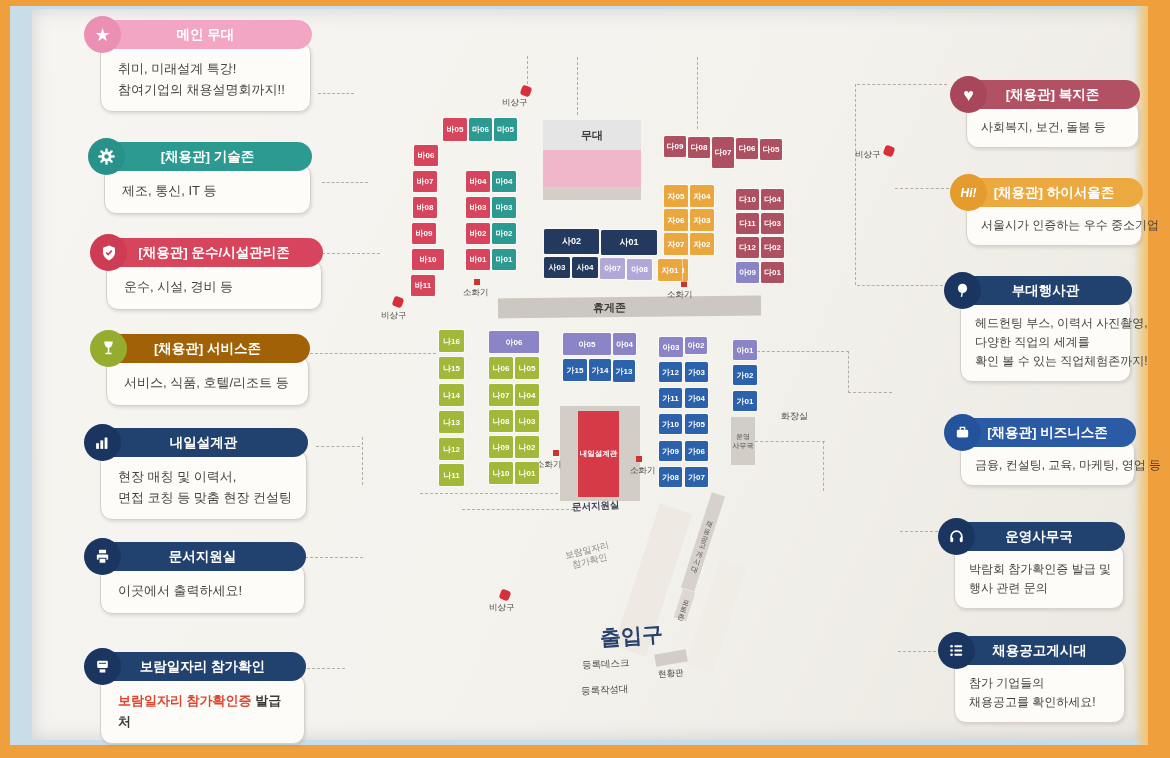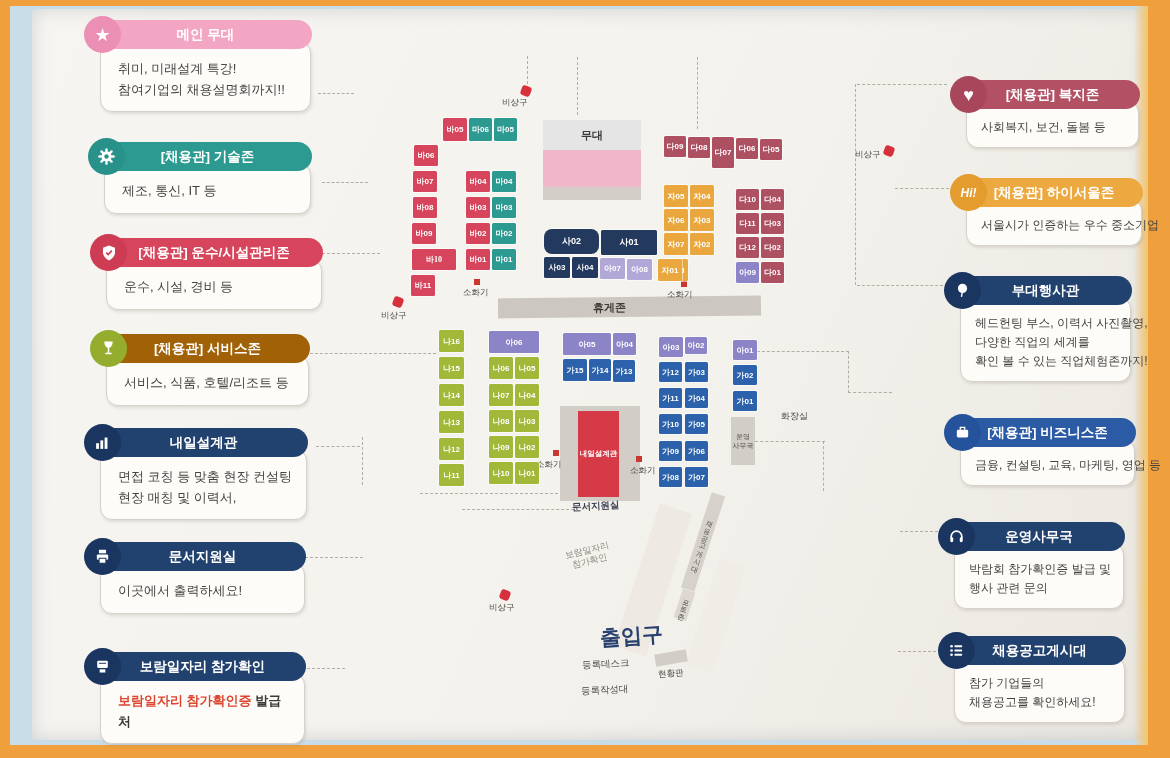--- a/index.html
+++ b/index.html
@@ -108,22 +108,22 @@
       </div>
    <div class="badge" style="background:#95ad2f;">
      <svg width="17" height="17" viewBox="0 0 24 24">
           <path d="M6 2h12c0 5.4-2.6 8.4-5 9v7h3.4v2H7.6v-2H11v-7C8.6 10.4 6 7.4 6 2z" fill="#fff"></path>
         </svg>
    </div>
  </div>
 
  <div class="legend-box" style="left:84px;top:424px;width:224px;">
    <div class="card">
+        <div>현장 매칭 및 이력서,</div>
         <div>면접 코칭 등 맞춤 현장 컨설팅</div>
-        <div>현장 매칭 및 이력서,</div>
       </div>
    <div class="pill" style="background:#21416f;">
         <span>내일설계관</span>
       </div>
    <div class="badge" style="background:#1a3560;">
      <svg width="17" height="17" viewBox="0 0 24 24">
           <rect x="3" y="13" width="4" height="8" fill="#fff"></rect>
           <rect x="9" y="9" width="4" height="12" fill="#fff"></rect>
           <rect x="15" y="5" width="4" height="16" fill="#fff"></rect>
         </svg>
@@ -348,21 +348,21 @@
   <div class="map-label" style="left:536px;top:459px;">소화기</div>
   <div class="fire-dot" style="left:636px;top:456px;"></div>
   <div class="map-label" style="left:630px;top:465px;">소화기</div>
  <div class="booth red" style="left: 443px; top: 118px; width: 24px; height: 23px;">바05</div>
       <div class="booth teal" style="left: 469px; top: 118px; width: 23px; height: 23px;">마06</div>
       <div class="booth teal" style="left: 494px; top: 118px; width: 23px; height: 23px;">마05</div>
       <div class="booth red" style="left: 414px; top: 145px; width: 24px; height: 21px;">바06</div>
       <div class="booth red" style="left: 413px; top: 171px; width: 24px; height: 21px;">바07</div>
       <div class="booth red" style="left: 413px; top: 197px; width: 24px; height: 21px;">바08</div>
       <div class="booth red" style="left: 412px; top: 223px; width: 24px; height: 21px;">바09</div>
-      <div class="booth red" style="left: 412px; top: 249px; width: 44px; height: 21px; font-family: Liberation Serif, serif;">바10</div>
+      <div class="booth red" style="left: 412px; top: 249px; width: 32px; height: 21px;">바10</div>
       <div class="booth red" style="left: 411px; top: 275px; width: 24px; height: 21px;">바11</div>
       <div class="booth red" style="left: 466px; top: 171px; width: 24px; height: 21px;">바04</div>
       <div class="booth teal" style="left: 492px; top: 171px; width: 24px; height: 21px;">마04</div>
       <div class="booth red" style="left: 466px; top: 197px; width: 24px; height: 21px;">바03</div>
       <div class="booth teal" style="left: 492px; top: 197px; width: 24px; height: 21px;">마03</div>
       <div class="booth red" style="left: 466px; top: 223px; width: 24px; height: 21px;">바02</div>
       <div class="booth teal" style="left: 492px; top: 223px; width: 24px; height: 21px;">마02</div>
       <div class="booth red" style="left: 466px; top: 249px; width: 24px; height: 21px;">바01</div>
       <div class="booth teal" style="left: 492px; top: 249px; width: 24px; height: 21px;">마01</div>
       <div class="booth maroon" style="left: 664px; top: 136px; width: 22px; height: 21px;">다09</div>
@@ -379,21 +379,21 @@
       <div class="booth orange" style="left: 664px; top: 259px; width: 24px; height: 22px;">자08</div>
       <div class="booth orange" style="left: 658px; top: 259px; width: 24px; height: 22px;">자01</div>
       <div class="booth maroon" style="left: 736px; top: 189px; width: 23px; height: 21px;">다10</div>
       <div class="booth maroon" style="left: 761px; top: 189px; width: 23px; height: 21px;">다04</div>
       <div class="booth maroon" style="left: 736px; top: 213px; width: 23px; height: 21px;">다11</div>
       <div class="booth maroon" style="left: 761px; top: 213px; width: 23px; height: 21px;">다03</div>
       <div class="booth maroon" style="left: 736px; top: 237px; width: 23px; height: 21px;">다12</div>
       <div class="booth maroon" style="left: 761px; top: 237px; width: 23px; height: 21px;">다02</div>
       <div class="booth maroon" style="left: 761px; top: 262px; width: 23px; height: 21px;">다01</div>
       <div class="booth purple" style="left: 736px; top: 262px; width: 23px; height: 21px;">아09</div>
-      <div class="booth navy wide" style="left: 544px; top: 229px; width: 55px; height: 25px; border-radius: 8px;">사02</div>
+      <div class="booth navy wide" style="left: 544px; top: 229px; width: 55px; height: 25px;">사02</div>
       <div class="booth navy wide" style="left: 601px; top: 230px; width: 56px; height: 25px;">사01</div>
       <div class="booth navy" style="left: 544px; top: 257px; width: 26px; height: 21px;">사03</div>
       <div class="booth navy" style="left: 572px; top: 257px; width: 26px; height: 21px;">사04</div>
       <div class="booth lpurple" style="left: 600px; top: 258px; width: 25px; height: 21px;">아07</div>
       <div class="booth lpurple" style="left: 627px; top: 259px; width: 25px; height: 21px;">아08</div>
       <div class="booth green" style="left: 439px; top: 330px; width: 25px; height: 22px;">나16</div>
       <div class="booth green" style="left: 439px; top: 357px; width: 25px; height: 22px;">나15</div>
       <div class="booth green" style="left: 439px; top: 384px; width: 25px; height: 22px;">나14</div>
       <div class="booth green" style="left: 439px; top: 411px; width: 25px; height: 22px;">나13</div>
       <div class="booth green" style="left: 439px; top: 438px; width: 25px; height: 22px;">나12</div>

